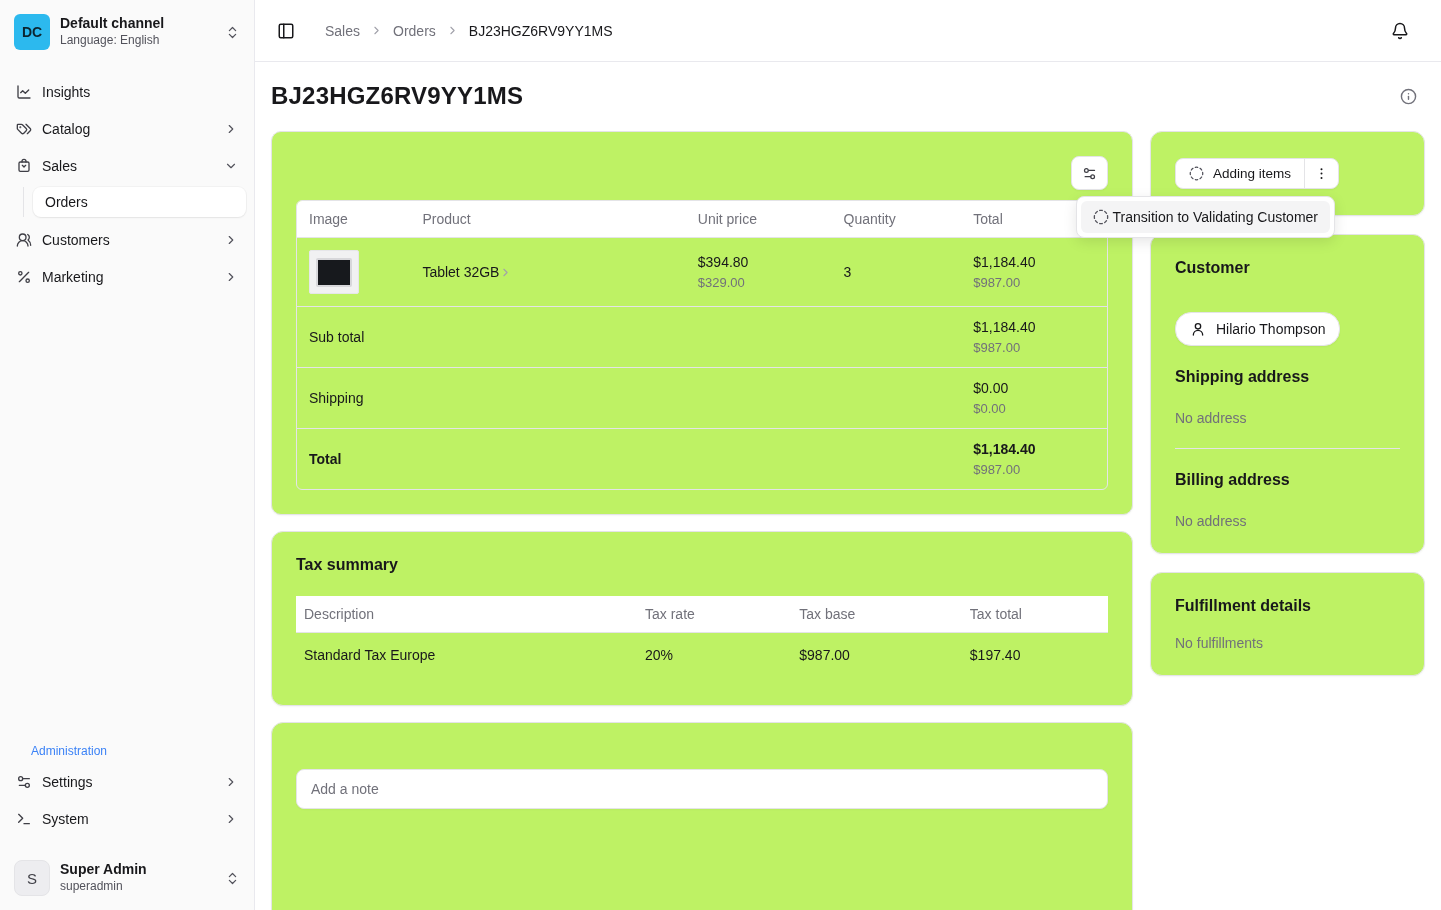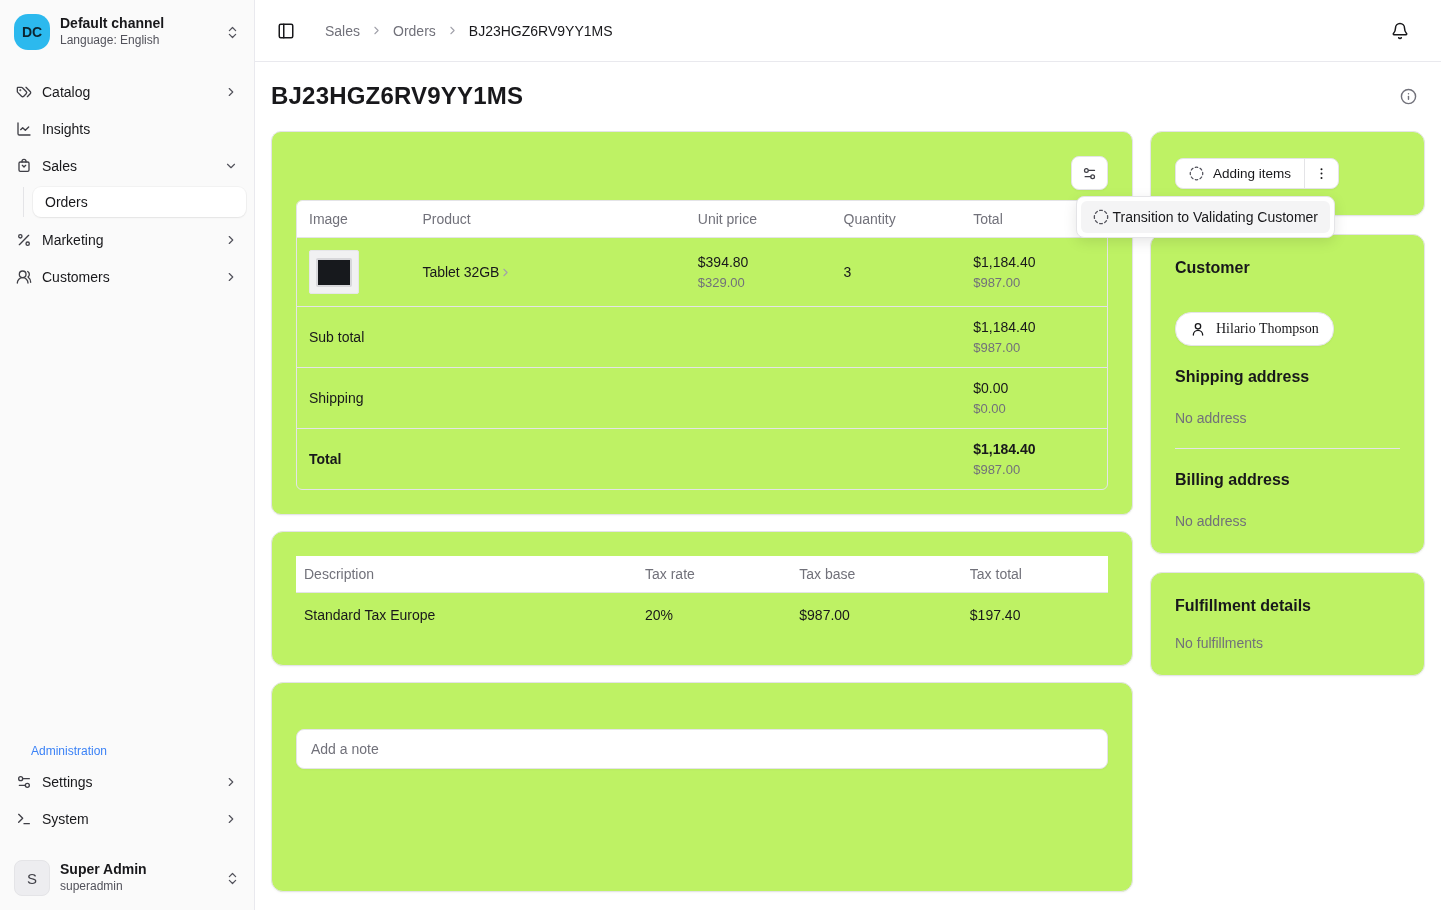--- a/index.html
+++ b/index.html
@@ -12,21 +12,21 @@
 
   
   .sidebar {
     width:255px; height:910px; background:#fafafa; border-right:1px solid #e9e9ee;
     display:flex; flex-direction:column; padding:8px; flex-shrink:0;
   }
   .channel-switcher, .user-switcher {
     display:flex; align-items:center; gap:10px; padding:6px; border-radius:8px; cursor:pointer;
   }
   .avatar-sq {
-    width:36px; height:36px; border-radius:14px; background:#2cb9ee; color:#0c2530;
+    width:36px; height:36px; border-radius:6px; background:#2cb9ee; color:#0c2530;
     display:flex; align-items:center; justify-content:center; font-weight:700; font-size:14px; flex-shrink:0;
   }
   .avatar-user {
     width:36px; height:36px; border-radius:8px; background:#ededf0; border:1px solid #e4e4e7; color:#3f3f46;
     display:flex; align-items:center; justify-content:center; font-size:15px; flex-shrink:0;
   }
   .switcher-text { flex:1; min-width:0; }
   .switcher-title { font-weight:700; font-size:14px; line-height:1.25; }
   .switcher-sub { font-size:12px; color:#52525b; line-height:1.3; }
   .nav { margin-top:20px; }
@@ -138,21 +138,21 @@
   }
   .menu-item {
     display:flex; align-items:flex-end; gap:4px; padding:8px 12px; border-radius:6px;
     background:#f4f4f5; font-size:14px; cursor:pointer; color:#18181b;
   }
   .menu-item .dashed { color:#52525b; }
 
   .customer-card .card-title { margin-bottom:35px; }
   .customer-btn {
     display:inline-flex; align-items:center; gap:10px; border:1px solid #e4e4e7; background:#fff;
-    border-radius:16px; padding:8px 14px; font-size:14px; font-family:Liberation Serif, serif; color:#18181b;
+    border-radius:16px; padding:8px 14px; font-size:14px; font-family:Liberation Sans, sans-serif; color:#18181b;
     cursor:pointer; box-shadow:0 1px 2px rgba(0,0,0,.04); margin-bottom:22px;
   }
   .addr-heading { font-size:16px; font-weight:700; margin-bottom:24px; }
   .muted-line { color:#71717a; font-size:14px; }
   .divider { border:none; border-top:1px solid #e4e4e7; margin:22px 0; }
 
   .fulfillment-card .card-title { margin-bottom:20px; }
 </style>
 </head>
 <body>
@@ -169,42 +169,42 @@
           <path d="m7 15 5 5 5-5"></path>
           <path d="m7 9 5-5 5 5"></path>
         </svg>
     </span>
   </div>
 
   <nav class="nav">
     <div class="nav-item">
       <span class="nav-icon">
         <svg width="16" height="16" viewBox="0 0 24 24" fill="none" stroke="currentColor" stroke-width="2" stroke-linecap="round" stroke-linejoin="round">
+            <path d="M3 3v16a2 2 0 0 0 2 2h16"></path>
+            <path d="m19 9-5 5-4-4-3 3"></path>
+          </svg>
+      </span>
+      <span>Insights</span>
+    </div>
+
+    <div class="nav-item">
+      <span class="nav-icon">
+        <svg width="16" height="16" viewBox="0 0 24 24" fill="none" stroke="currentColor" stroke-width="2" stroke-linecap="round" stroke-linejoin="round">
             <path d="m15 5 6.3 6.3a2.4 2.4 0 0 1 0 3.4L17 19"></path>
             <path d="M9.586 5.586A2 2 0 0 0 8.172 5H3a1 1 0 0 0-1 1v5.172a2 2 0 0 0 .586 1.414L8.29 18.29a2.426 2.426 0 0 0 3.42 0l3.58-3.58a2.426 2.426 0 0 0 0-3.42z"></path>
             <circle cx="6.5" cy="9.5" r=".5" fill="currentColor"></circle>
           </svg>
       </span>
       <span>Catalog</span>
       <span class="spacer"></span>
       <span class="nav-chev">
         <svg width="14" height="14" viewBox="0 0 24 24" fill="none" stroke="currentColor" stroke-width="2" stroke-linecap="round" stroke-linejoin="round">
             <path d="m9 18 6-6-6-6"></path>
           </svg>
       </span>
-    </div>
-
-    <div class="nav-item">
-      <span class="nav-icon">
-        <svg width="16" height="16" viewBox="0 0 24 24" fill="none" stroke="currentColor" stroke-width="2" stroke-linecap="round" stroke-linejoin="round">
-            <path d="M3 3v16a2 2 0 0 0 2 2h16"></path>
-            <path d="m19 9-5 5-4-4-3 3"></path>
-          </svg>
-      </span>
-      <span>Insights</span>
     </div>
 
     <div class="nav-item">
       <span class="nav-icon">
         <svg width="16" height="16" viewBox="0 0 24 24" fill="none" stroke="currentColor" stroke-width="2" stroke-linecap="round" stroke-linejoin="round">
             <rect x="4.5" y="6" width="15" height="14" rx="2"></rect>
             <path d="M9 6V5a3 3 0 0 1 6 0v1"></path>
             <path d="m9.5 11 2.5 2.5L14.5 11"></path>
           </svg>
       </span>
@@ -219,43 +219,43 @@
 
     <div class="sub-wrap">
       <div class="sub-item">
         <span>Orders</span>
       </div>
     </div>
 
     <div class="nav-item">
       <span class="nav-icon">
         <svg width="16" height="16" viewBox="0 0 24 24" fill="none" stroke="currentColor" stroke-width="2" stroke-linecap="round" stroke-linejoin="round">
-            <line x1="19" x2="5" y1="5" y2="19"></line>
-            <circle cx="6.5" cy="6.5" r="2.5"></circle>
-            <circle cx="17.5" cy="17.5" r="2.5"></circle>
-          </svg>
-      </span>
-      <span>Marketing</span>
+            <path d="M18 21a8 8 0 0 0-16 0"></path>
+            <circle cx="10" cy="8" r="5"></circle>
+            <path d="M22 20c0-3.37-2-6.5-4-8a5 5 0 0 0-.45-8.3"></path>
+          </svg>
+      </span>
+      <span>Customers</span>
       <span class="spacer"></span>
       <span class="nav-chev">
         <svg width="14" height="14" viewBox="0 0 24 24" fill="none" stroke="currentColor" stroke-width="2" stroke-linecap="round" stroke-linejoin="round">
             <path d="m9 18 6-6-6-6"></path>
           </svg>
       </span>
     </div>
 
     <div class="nav-item">
       <span class="nav-icon">
         <svg width="16" height="16" viewBox="0 0 24 24" fill="none" stroke="currentColor" stroke-width="2" stroke-linecap="round" stroke-linejoin="round">
-            <path d="M18 21a8 8 0 0 0-16 0"></path>
-            <circle cx="10" cy="8" r="5"></circle>
-            <path d="M22 20c0-3.37-2-6.5-4-8a5 5 0 0 0-.45-8.3"></path>
-          </svg>
-      </span>
-      <span>Customers</span>
+            <line x1="19" x2="5" y1="5" y2="19"></line>
+            <circle cx="6.5" cy="6.5" r="2.5"></circle>
+            <circle cx="17.5" cy="17.5" r="2.5"></circle>
+          </svg>
+      </span>
+      <span>Marketing</span>
       <span class="spacer"></span>
       <span class="nav-chev">
         <svg width="14" height="14" viewBox="0 0 24 24" fill="none" stroke="currentColor" stroke-width="2" stroke-linecap="round" stroke-linejoin="round">
             <path d="m9 18 6-6-6-6"></path>
           </svg>
       </span>
     </div>
   </nav>
 
   <div class="flex-grow"></div>
@@ -436,20 +436,21 @@
                     <div class="price-main bold">$1,184.40</div>
                     <div class="price-net">$987.00</div>
                   </td>
                 </tr>
               </tbody>
             </table>
           </div>
         </section>
 
         <section class="card">
+          <h2 class="card-title tax-title">Tax summary</h2>
           <table class="tax-table">
             <thead>
               <tr>
                 <th class="tax-c1">Description</th>
                 <th class="tax-c2">Tax rate</th>
                 <th class="tax-c3">Tax base</th>
                 <th class="tax-c4">Tax total</th>
               </tr>
             </thead>
             <tbody>

